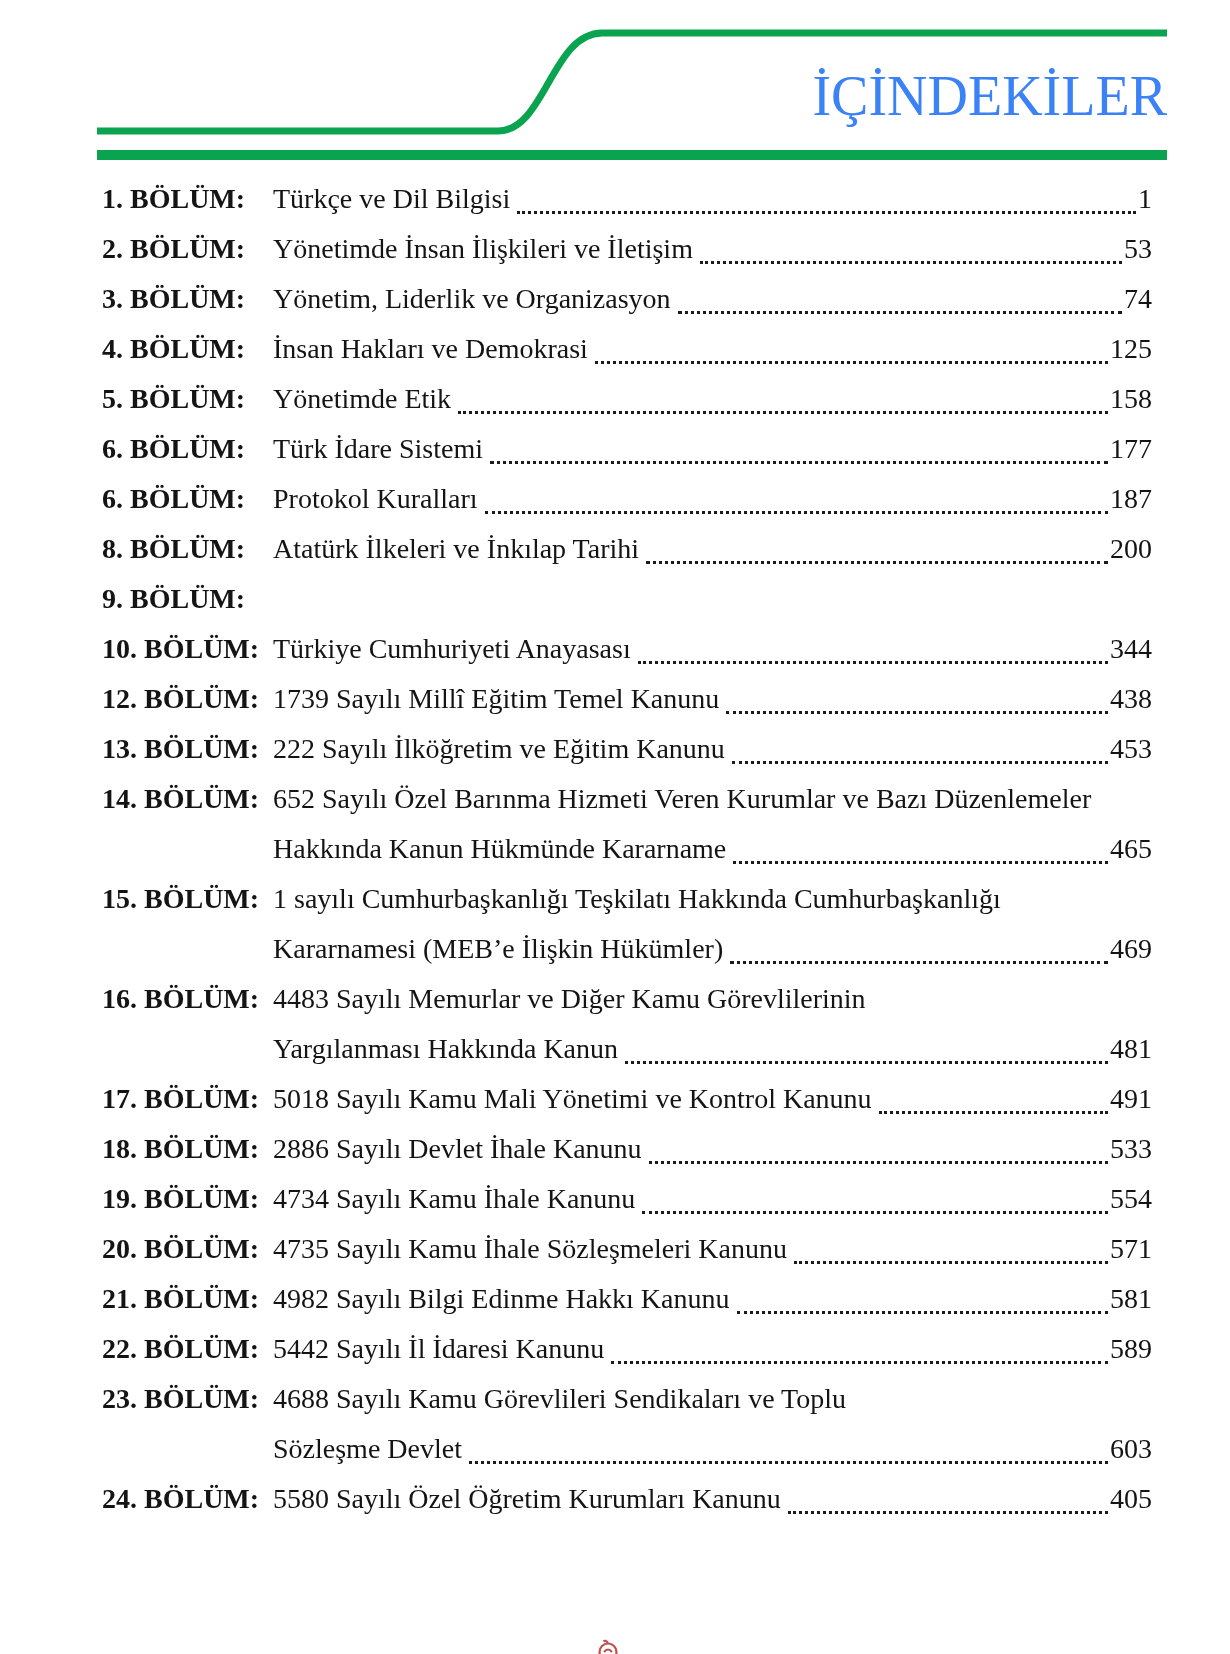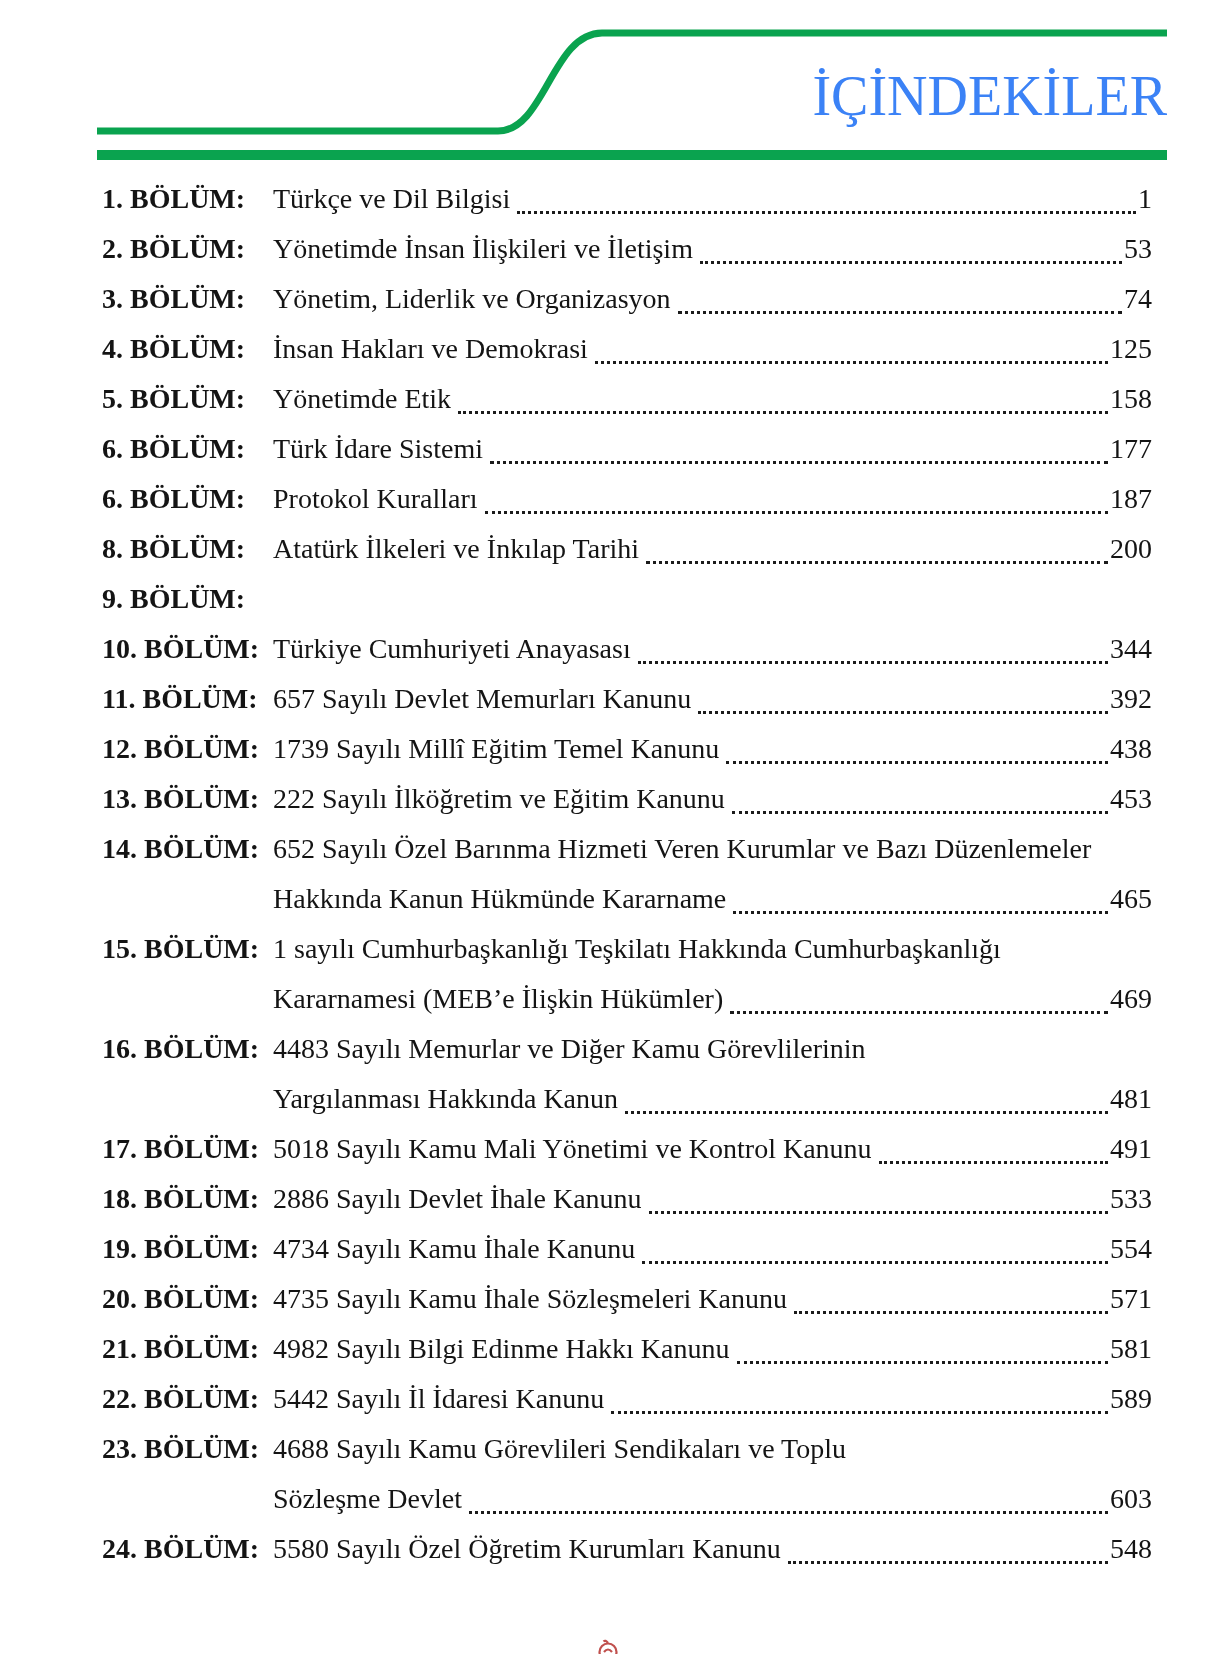--- a/index.html
+++ b/index.html
@@ -160,30 +160,20 @@
         <div class="label">10. BÖLÜM:</div>
         <div class="body">
           <div class="line">
             <span class="t">Türkiye Cumhuriyeti Anayasası</span>
             <span class="leader"></span>
             <span class="pnum">344</span>
           </div>
         </div>
       </div>
       <div class="entry">
-        <div class="label">11. BÖLÜM:</div>
-        <div class="body">
-          <div class="line">
-            <span class="t">657 Sayılı Devlet Memurları Kanunu</span>
-            <span class="leader"></span>
-            <span class="pnum">392</span>
-          </div>
-        </div>
-      </div>
-      <div class="entry">
         <div class="label">12. BÖLÜM:</div>
         <div class="body">
           <div class="line">
             <span class="t">1739 Sayılı Millî Eğitim Temel Kanunu</span>
             <span class="leader"></span>
             <span class="pnum">438</span>
           </div>
         </div>
       </div>
       <div class="entry">
@@ -307,21 +297,21 @@
             <span class="pnum">603</span>
           </div>
         </div>
       </div>
       <div class="entry">
         <div class="label">24. BÖLÜM:</div>
         <div class="body">
           <div class="line">
             <span class="t">5580 Sayılı Özel Öğretim Kurumları Kanunu</span>
             <span class="leader"></span>
-            <span class="pnum">548</span>
+            <span class="pnum">405</span>
           </div>
         </div>
       </div>
     </main>
 
   <div class="ornament">
     <svg width="24" height="22" viewBox="0 0 24 22" aria-hidden="true">
       <path class="orn-stroke" d="M12 4 Q 9.5 0.5 7.5 2.5"></path>
       <circle class="orn-stroke" cx="12" cy="13" r="8.5"></circle>
       <path class="orn-stroke" d="M8 13 Q 12 8 16 13"></path>

